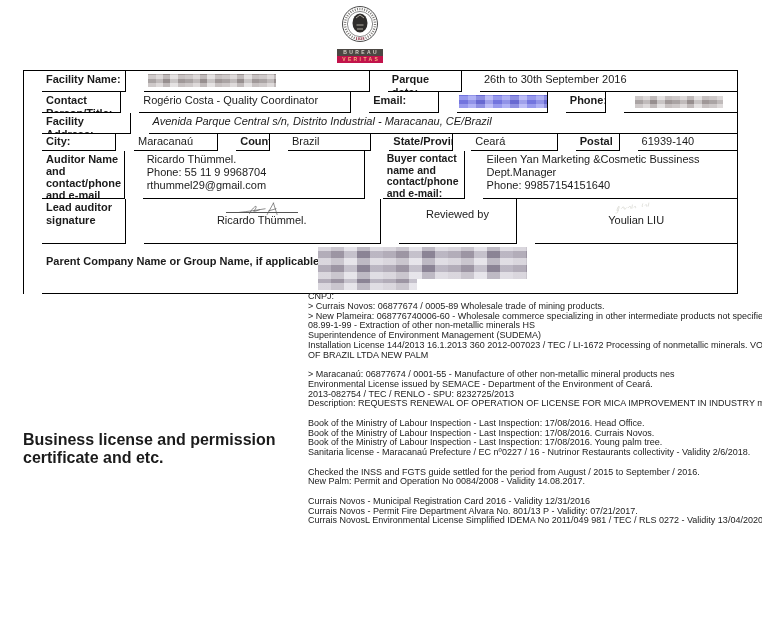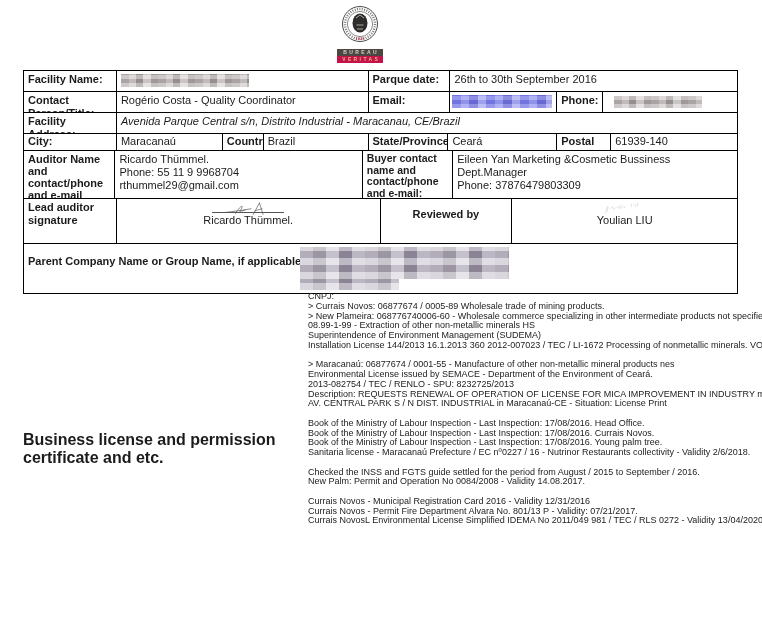--- a/index.html
+++ b/index.html
@@ -11,21 +11,21 @@
   .logo-bar{width:46px;height:7px;margin:0 auto;font-size:5px;line-height:7px;
             letter-spacing:2.4px;text-indent:2.4px;font-weight:bold;overflow:hidden;}
   .bar-bureau{background:#4c4743;color:#d9d2c8;}
   .bar-veritas{background:#c2134b;color:#f2b27e;}
 
   
   .tbl{position:absolute;left:23px;top:70px;width:715px;
        border-top:1px solid #000;border-left:1px solid #000;box-sizing:border-box;}
   .row{display:flex;width:100%;}
   .cell{border-right:1px solid #000;border-bottom:1px solid #000;box-sizing:border-box;
-        padding:2px 4px 16px 4px;font-size:11px;line-height:13px;overflow:hidden;position:relative;}
+        padding:2px 4px 16px 4px;font-size:11px;line-height:13px;overflow:hidden;position:relative;margin-left:18px;}
   .lbl{font-weight:bold;}
   .h21{height:21px;} .h15{height:15px;padding-top:0;line-height:14px;}
   .h48{height:48px;} .h45{height:45px;} .h50{height:50px;}
 
   
   .pix{display:inline-block;vertical-align:middle;}
   .pix-gray{background:
       repeating-linear-gradient(0deg, rgba(255,255,255,.32) 0 4px, rgba(0,0,0,.07) 4px 8px),
       repeating-linear-gradient(90deg,#b7b0b0 0 8px,#cfc9c9 8px 15px,#a29a9a 15px 22px,#d8d4d4 22px 30px,#aca4a4 30px 37px);}
   .pix-blue{background:
@@ -108,40 +108,40 @@
     <div class="row">
       <div class="cell lbl h48" style="width:93px;line-height:12px;">Auditor Name and contact/phone and e-mail address:</div>
       <div class="cell h48" style="width:252px;">
         <div>Ricardo Thümmel.</div>
         <div>Phone: 55 11 9 9968704</div>
         <div>rthummel29@gmail.com</div>
       </div>
       <div class="cell lbl h48" style="width:92px;line-height:11.5px;font-size:10.5px;">Buyer contact name and contact/phone and e-mail:</div>
       <div class="cell h48" style="width:290px;">
         <div>Eileen Yan  Marketing &amp;Cosmetic Bussiness Dept.Manager</div>
-        <div>Phone: 37876479803309</div>
+        <div>Phone: 99857154151640</div>
       </div>
     </div>
 
     <div class="row">
       <div class="cell lbl h45" style="width:93px;display:flex;align-items:center;">Lead auditor signature</div>
       <div class="cell h45 sigcell" style="width:264px;">
         <svg width="96" height="25" viewBox="0 0 96 25">
           <g fill="none" stroke="#3c3c3c" stroke-width="1.1" stroke-linecap="round">
             <path d="M4 20 C22 18, 36 16, 54 13"></path>
             <path d="M24 22 C30 10, 40 4, 36 12 C33 18, 26 21, 43 15"></path>
             <path d="M70 2 L58 24"></path>
             <path d="M70 2 L77 24"></path>
             <path d="M61 17 L75 13"></path>
           </g>
         </svg>
         <div class="sigline"></div>
         <div class="signame">Ricardo Thümmel.</div>
       </div>
-      <div class="cell lbl h45 reviewcell" style="width:132px;font-weight:bold;">Reviewed by</div>
+      <div class="cell lbl h45 reviewcell" style="width:132px;font-weight:normal;">Reviewed by</div>
       <div class="cell h45 sigcell" style="width:226px;">
         <svg width="120" height="26" viewBox="0 0 120 26" style="transform:rotate(-4deg);">
           <g fill="none" stroke="#b8b8aa" stroke-width="1" stroke-linecap="round">
             <path d="M10 18 C13 8, 18 5, 16 11 C14 17, 12 21, 13 18 C12 23, 9 28, 6 26"></path>
             <path d="M22 14 C26 9, 30 10, 29 14 C28 18, 32 17, 36 13"></path>
             <path d="M40 13 C44 8, 48 10, 46 15 M51 7 L49 16 M55 13 C57 10, 60 10, 59 15"></path>
             <path d="M78 6 C76 11, 75 15, 77 13"></path>
             <path d="M84 10 C86 7, 89 8, 88 13"></path>
             <path d="M94 5 L92 13"></path>
           </g>
@@ -162,26 +162,26 @@
 
   <div class="biz-label">Business license and permission certificate and etc.</div>
 
   <div class="license">
       <div class="tline">CNPJ:</div>
       <div class="tline">&gt; Currais Novos: 06877674 / 0005-89 Wholesale trade of mining products.</div>
       <div class="tline">&gt; New Plameira: 068776740006-60 - Wholesale commerce specializing in other intermediate products not specified above.</div>
       <div class="tline">08.99-1-99 - Extraction of other non-metallic minerals HS</div>
       <div class="tline">Superintendence of Environment Management (SUDEMA)</div>
       <div class="tline">Installation License 144/2013 16.1.2013 360 2012-007023 / TEC / LI-1672 Processing of nonmetallic minerals. VON ROLL</div>
+      <div class="tline">OF BRAZIL LTDA NEW PALM</div>
       <div class="tline">&nbsp;</div>
       <div class="tline">&gt; Maracanaú: 06877674 / 0001-55 - Manufacture of other non-metallic mineral products nes</div>
       <div class="tline">Environmental License issued by SEMACE - Department of the Environment of Ceará.</div>
       <div class="tline">2013-082754 / TEC / RENLO - SPU: 8232725/2013</div>
       <div class="tline">Description: REQUESTS RENEWAL OF OPERATION OF LICENSE FOR MICA IMPROVEMENT IN INDUSTRY muscovite</div>
-      <div class="tline">AV. CENTRAL PARK S / N DIST. INDUSTRIAL in Maracanaú-CE - Situation: License Print</div>
       <div class="tline">&nbsp;</div>
       <div class="tline">Book of the Ministry of Labour Inspection - Last Inspection: 17/08/2016. Head Office.</div>
       <div class="tline">Book of the Ministry of Labour Inspection - Last Inspection: 17/08/2016. Currais Novos.</div>
       <div class="tline">Book of the Ministry of Labour Inspection - Last Inspection: 17/08/2016. Young palm tree.</div>
       <div class="tline">Sanitaria license - Maracanaú Prefecture / EC nº0227 / 16 - Nutrinor Restaurants collectivity - Validity 2/6/2018.</div>
       <div class="tline">&nbsp;</div>
       <div class="tline">Checked the INSS and FGTS guide settled for the period from August / 2015 to September / 2016.</div>
       <div class="tline">New Palm: Permit and Operation No 0084/2008 - Validity 14.08.2017.</div>
       <div class="tline">&nbsp;</div>
       <div class="tline">Currais Novos - Municipal Registration Card 2016 - Validity 12/31/2016</div>

